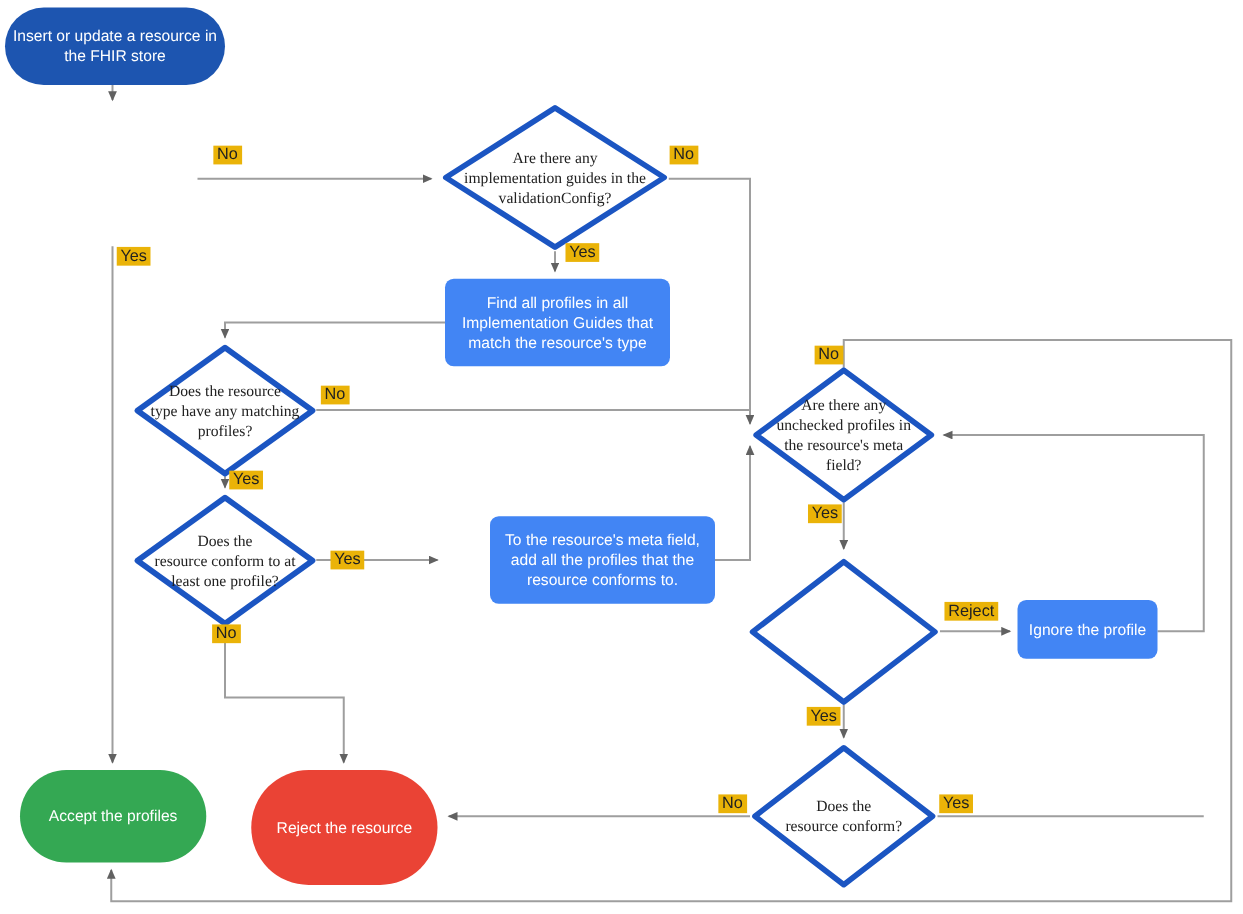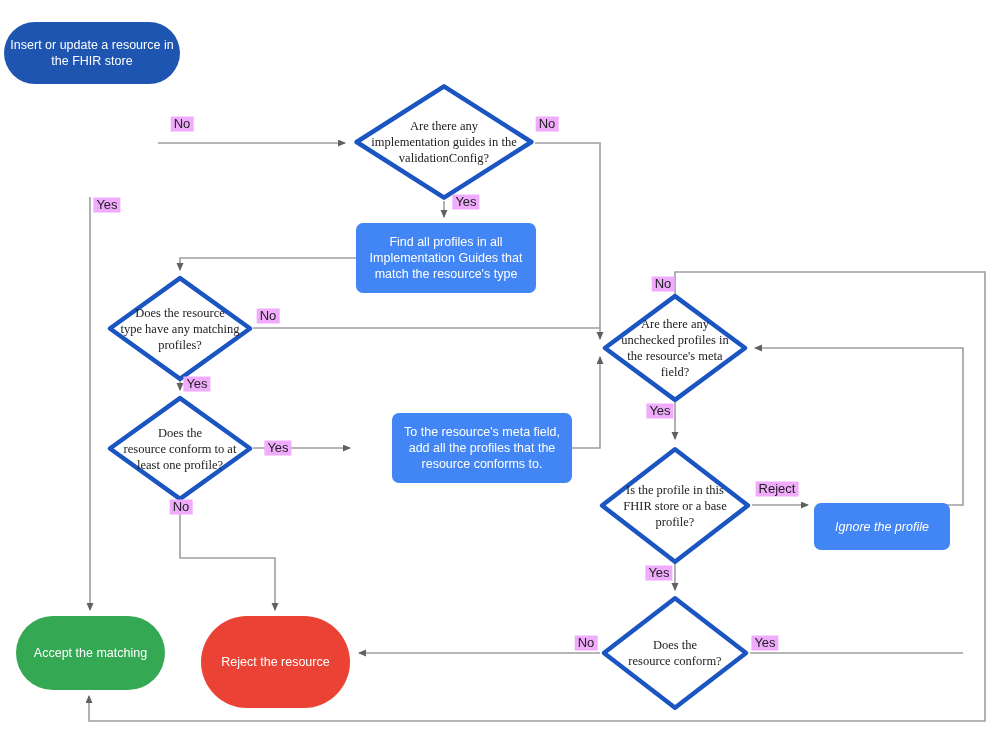--- a/index.html
+++ b/index.html
@@ -63,21 +63,21 @@
     vector-effect: non-scaling-stroke;
   }
   .diamond .node-text {
     position: relative;
     color: var(--text-dark, #212121);
     font-size: 12.5px;
   }
   .edge-label {
     position: absolute;
     transform: translate(-50%, -50%);
-    background: #f0abfc;
+    background: #eab308;
     color: var(--text-dark, #212121);
     font-size: 13px;
     padding: 0 3px;
     line-height: 1.15;
     white-space: nowrap;
   }
 </style>
 </head>
 <body>
 
@@ -102,21 +102,21 @@
     <path class="edge" d="M536 448 L600 448 L600 357" marker-end="url(#arrow)"></path>
     <path class="edge" d="M675 294 L675 272 L985 272 L985 721 L89 721 L89 696" marker-end="url(#arrow)"></path>
     <path class="edge" d="M675 402 L675 439" marker-end="url(#arrow)"></path>
     <path class="edge" d="M752 505 L808 505" marker-end="url(#arrow)"></path>
     <path class="edge" d="M926 505 L963 505 L963 348 L755 348" marker-end="url(#arrow)"></path>
     <path class="edge" d="M675 564 L675 590" marker-end="url(#arrow)"></path>
     <path class="edge" d="M600 653 L359 653" marker-end="url(#arrow)"></path>
     <path class="edge" d="M750 653 L963 653"></path>
   </svg>
 
-  <div class="node terminal" style="left:4px; top:22px; width:176px; height:62px;">
+  <div class="node terminal" style="left:4px; top:6px; width:176px; height:62px;">
     <div class="node-text">Insert or update a resource in
 the FHIR store</div>
   </div>
 
 
   <div class="node diamond" style="left:353px; top:84px; width:182px; height:116px;">
     <svg viewBox="0 0 100 100" preserveAspectRatio="none">
       <polygon points="50,2 98,50 50,98 2,50"></polygon>
     </svg>
     <div class="node-text">Are there any
@@ -161,39 +161,36 @@
     <div class="node-text">Are there any
 unchecked profiles in
 the resource's meta
 field?</div>
   </div>
 
   <div class="node diamond" style="left:599px; top:447px; width:152px; height:117px;">
     <svg viewBox="0 0 100 100" preserveAspectRatio="none">
       <polygon points="50,2 98,50 50,98 2,50"></polygon>
     </svg>
-    <div class="node-text">Is the profile in this
-FHIR store or a base
-profile?</div>
-  </div>
-
-  <div class="node process" style="left:814px; top:503px; width:136px; height:47px;font-style:italic;">
+  </div>
+
+  <div class="node process" style="left:814px; top:480px; width:112px; height:47px;">
     <div class="node-text">Ignore the profile</div>
   </div>
 
   <div class="node diamond" style="left:601px; top:596px; width:148px; height:114px;">
     <svg viewBox="0 0 100 100" preserveAspectRatio="none">
       <polygon points="50,2 98,50 50,98 2,50"></polygon>
     </svg>
     <div class="node-text">Does the
 resource conform?</div>
   </div>
 
   <div class="node terminal-accept" style="left:16px; top:616px; width:149px; height:74px; position:absolute; display:flex; align-items:center; justify-content:center; text-align:center;">
-    <div class="node-text">Accept the matching</div>
+    <div class="node-text">Accept the profiles</div>
   </div>
 
   <div class="node terminal-reject" style="left:201px; top:616px; width:149px; height:92px; position:absolute; display:flex; align-items:center; justify-content:center; text-align:center;">
     <div class="node-text">Reject the resource</div>
   </div>
 
   <span class="edge-label" style="left:182px; top:124px;">No</span>
   <span class="edge-label" style="left:107px; top:205px;">Yes</span>
   <span class="edge-label" style="left:547px; top:124px;">No</span>
   <span class="edge-label" style="left:466px; top:202px;">Yes</span>

